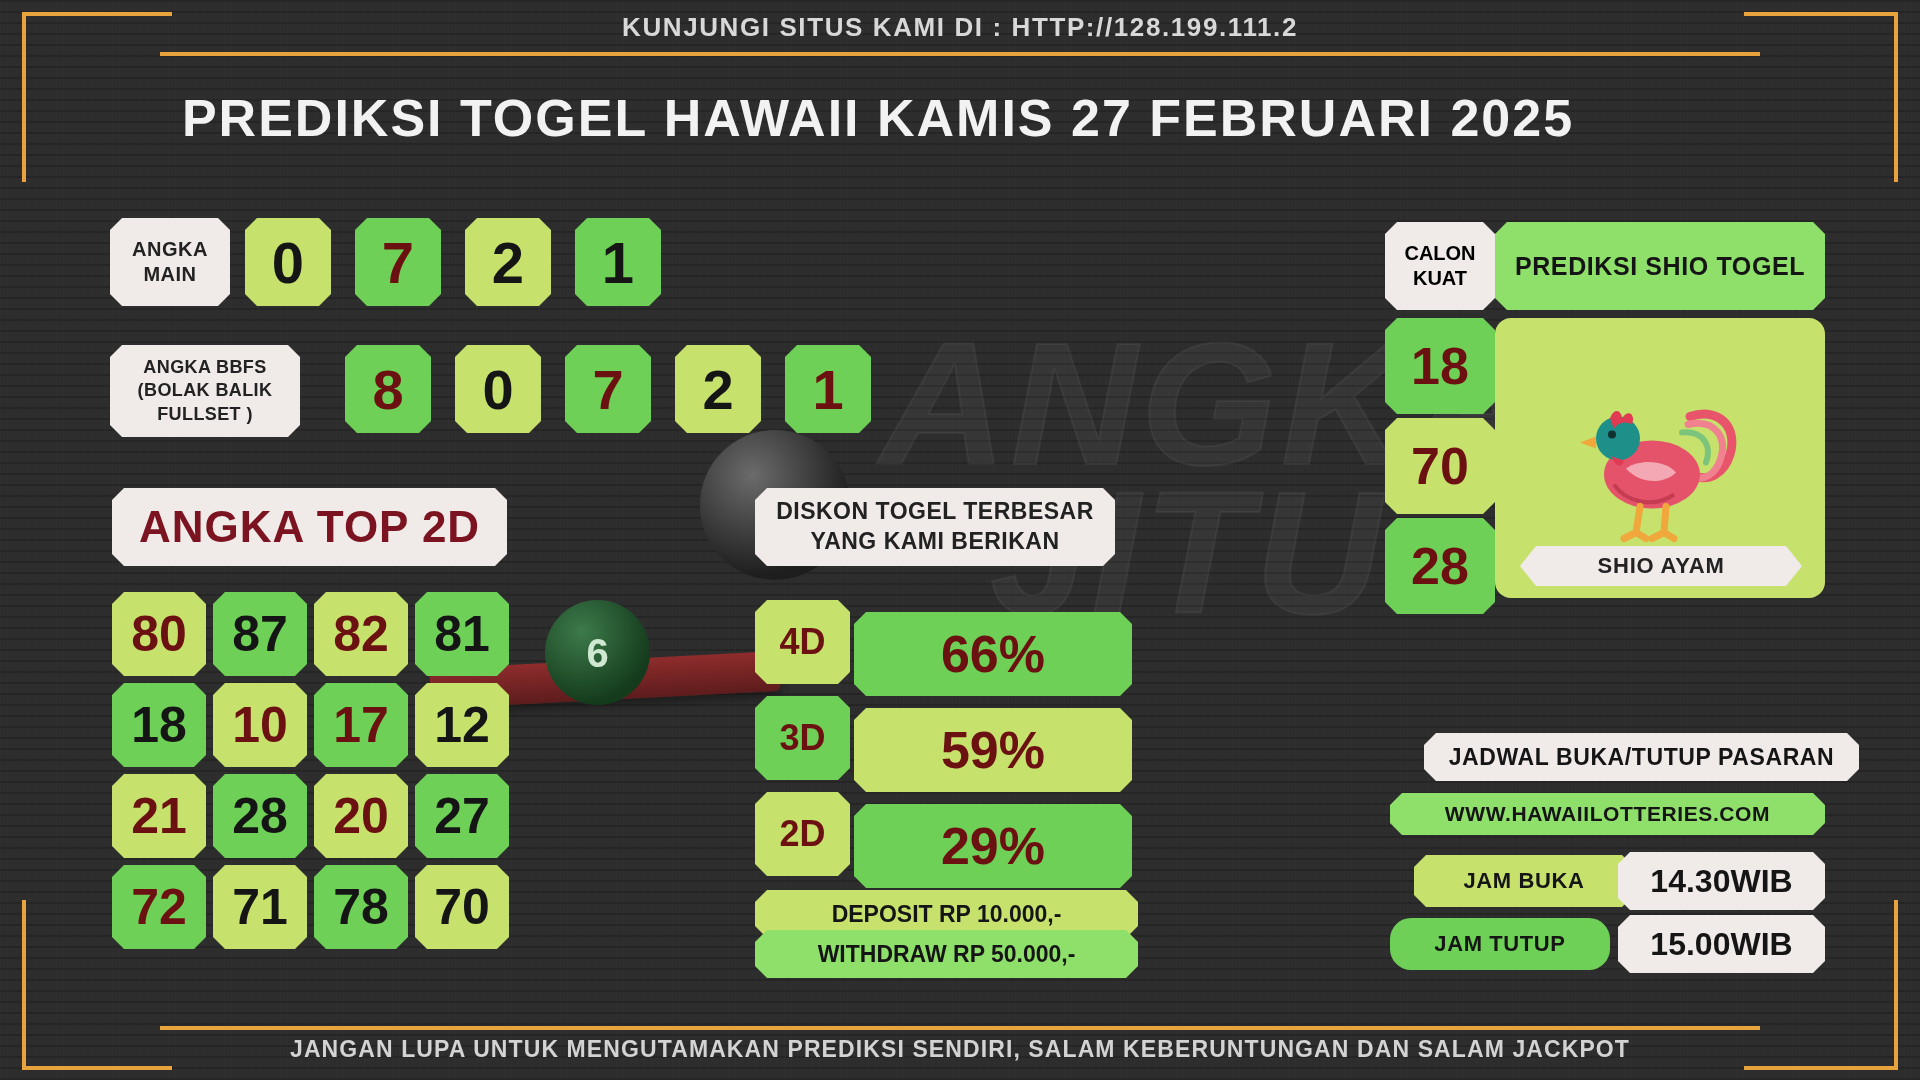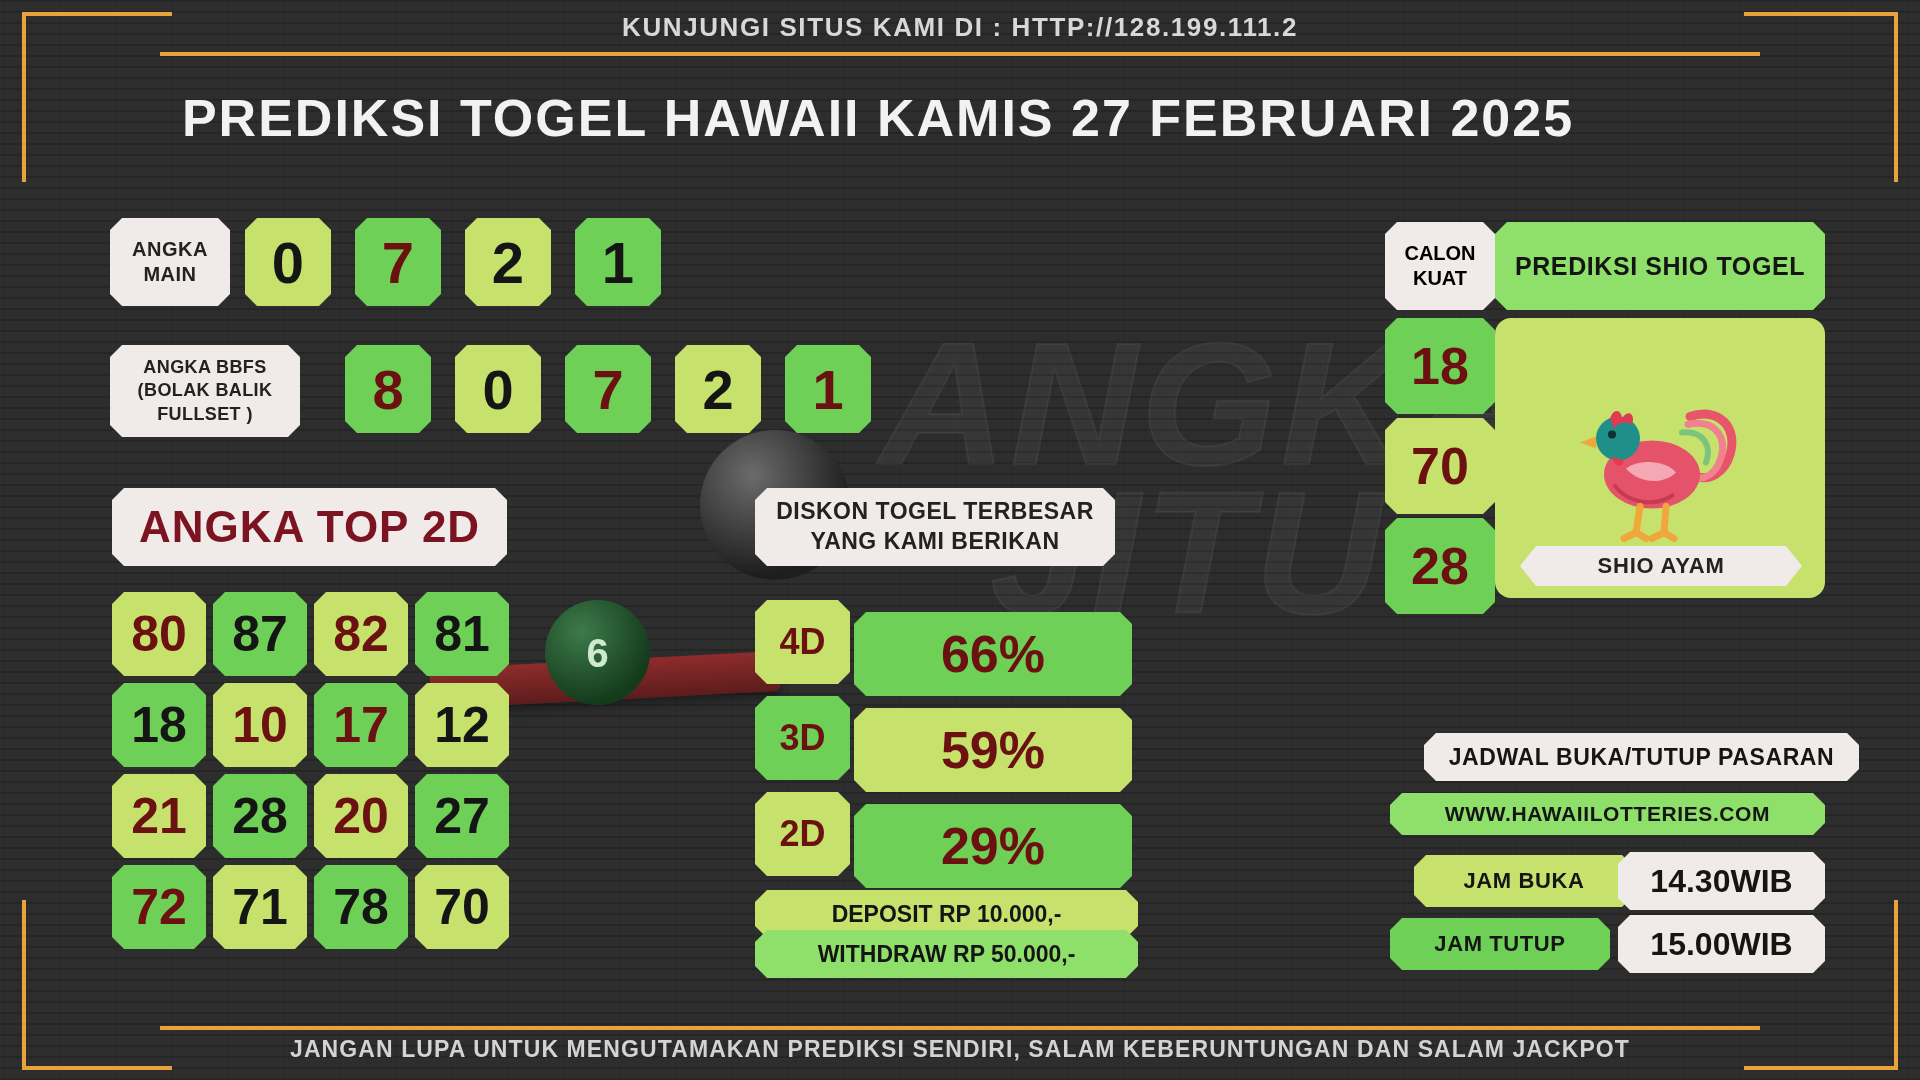--- a/index.html
+++ b/index.html
@@ -124,21 +124,21 @@
      background: #c7e26c; border-radius: 16px; }
   #shio-name { position: absolute; left: 1520px; top: 546px; width: 282px; height: 40px;
      font-size: 22px; letter-spacing: .8px; background:#f0eae9; color:#222;
      clip-path: polygon(16px 0,calc(100% - 16px) 0,100% 50%,calc(100% - 16px) 100%,16px 100%,0 50%); }
 
   
   #jadwal-header { left: 1390px; top: 733px; width: 435px; height: 48px; font-size: 23px; letter-spacing:.6px;margin-left:34px; }
   #jadwal-site   { left: 1390px; top: 793px; width: 435px; height: 42px; font-size: 21px; letter-spacing:.6px; }
   #jam-buka-lbl  { left: 1390px; top: 855px; width: 220px; height: 52px; font-size: 22px; letter-spacing:.6px;margin-left:24px; }
   #jam-buka-val  { left: 1618px; top: 852px; width: 207px; height: 58px; font-size: 32px; }
-  #jam-tutup-lbl { left: 1390px; top: 918px; width: 220px; height: 52px; font-size: 22px; letter-spacing:.6px; }
+  #jam-tutup-lbl { left: 1390px; top: 918px; width: 220px; height: 52px; font-size: 22px; letter-spacing:.6px;border-radius:21px; }
   #jam-tutup-val { left: 1618px; top: 915px; width: 207px; height: 58px; font-size: 32px; }
 
   .rooster { position: absolute; left: 50%; top: 52%; transform: translate(-50%,-50%); }
 </style>
 </head>
 <body>
 
 <div class="page">
 
   <div class="frame-line fl-top"></div>

